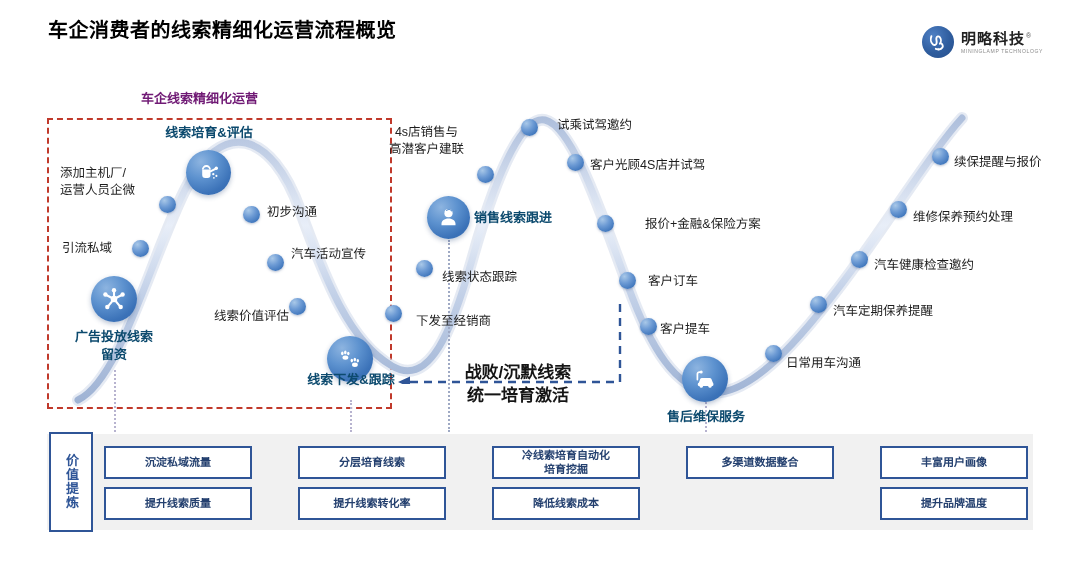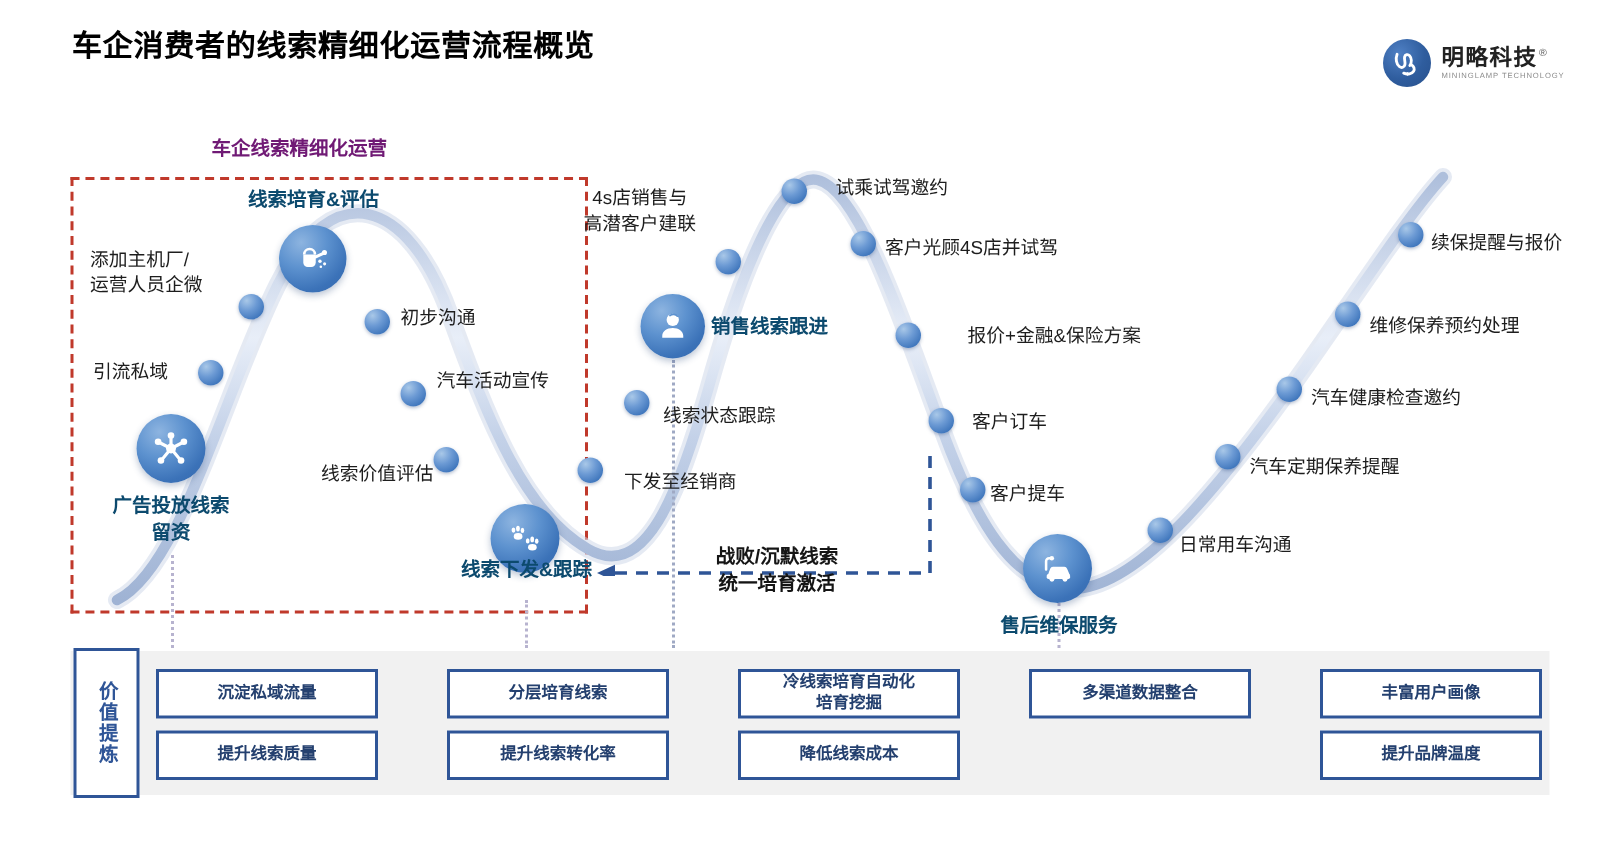--- a/index.html
+++ b/index.html
@@ -65,21 +65,21 @@
 
   
   .dropper{position:absolute;width:0;border-left:2px dotted #b7b3cf;}
   .dropper.blue{border-left-color:#9fa9c4;}
 
   
   #feedback-path{left:396px;top:302px;width:228px;height:82px;}
   #feedback-path svg{display:block;}
   #feedback-label{
     left:448px;top:362px;width:140px;text-align:center;
-    font-size:13px;font-weight:bold;color:#151515;line-height:1.35;white-space:pre;
+    font-size:17px;font-weight:bold;color:#151515;line-height:1.35;white-space:pre;
   }
 
   
   #value-panel{
     left:47px;top:434px;width:986px;height:96px;background:#f1f1f1;
   }
   #value-panel-title{
     left:49px;top:432px;width:44px;height:100px;
     border:2px solid #2f5597;background:#ffffff;box-sizing:border-box;
     display:flex;align-items:center;justify-content:center;

